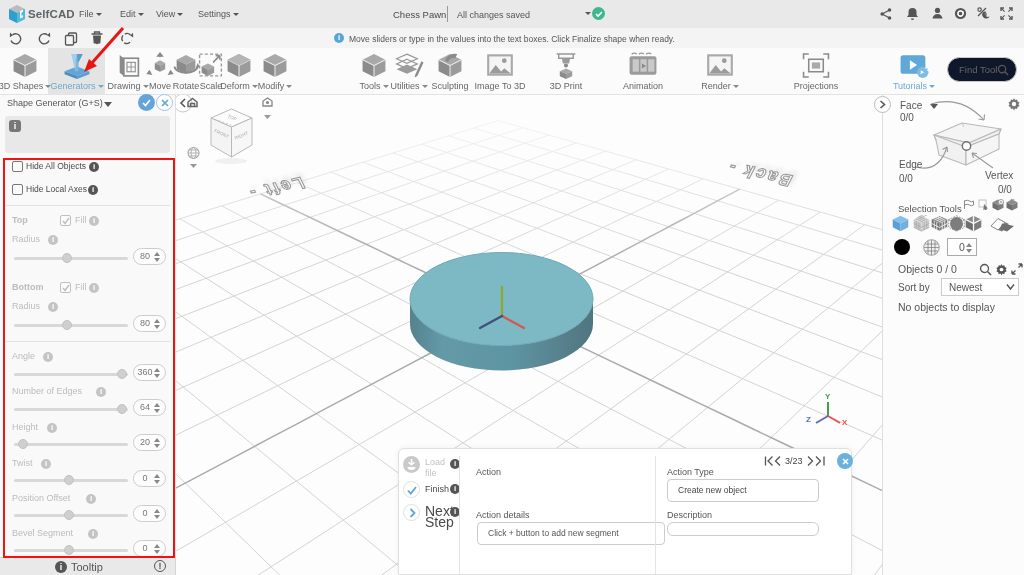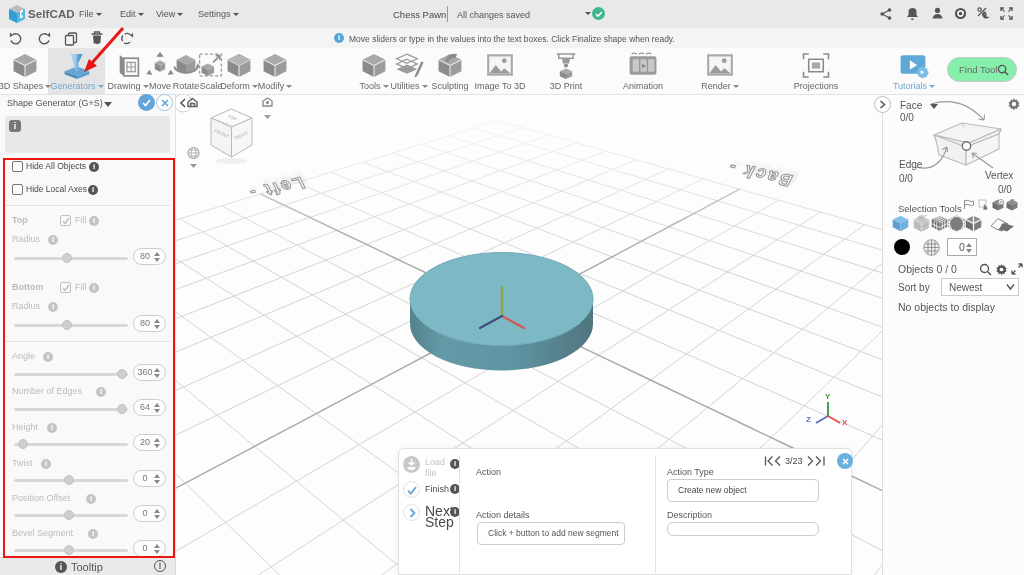--- a/index.html
+++ b/index.html
@@ -291,21 +291,21 @@
 <div class="tb" style="left:859px;width:110px">
         <span class="ic"><svg width="31" height="27" viewBox="0 0 30 26">
             <rect x="2" y="3" width="24" height="18" rx="2.5" fill="#5fa8d8"></rect>
             <path d="M11,8 l7,4.5 -7,4.5 z" fill="#fff"></path>
             <circle cx="23.5" cy="19.5" r="5.5" fill="#7dbde4"></circle>
             <path d="M21.5,17.5 l3.5,2 -3.5,2 z" fill="#fff"></path>
             <path d="M26,16 l1.5,-1.5 M27.8,17.8 l1.8,-0.6" stroke="#fff" stroke-width="1" fill="none"></path>
           </svg></span>
         <span class="lbl" style="color:#6fa8cf">Tutorials<span class="tcaret" style="border-top-color:#6fa8cf"></span></span>
       </div>
-<div class="abs" style="left:947px;top:9px;width:70px;height:25px;border:1px solid #c9c9c9;border-radius:13px;background:#86efac">
+<div class="abs" style="left:947px;top:9px;width:70px;height:25px;border:1px solid #c9c9c9;border-radius:13px;background:#0f172a">
         <span style="position:absolute;left:11px;top:6px;font-size:9.5px;color:#666">Find Tool</span>
         <svg style="position:absolute;right:7px;top:6px" width="12" height="12" viewBox="0 0 13 13">
           <circle cx="5.5" cy="5.5" r="4" fill="none" stroke="#555" stroke-width="1.4"></circle>
           <path d="M8.5,8.5 L12,12" stroke="#555" stroke-width="1.6"></path>
         </svg>
       </div>
     </div>
 
 <svg id="viewport" width="706" height="480" viewBox="0 0 706 480">
 <path d="M322.0,25.6 L332.0,28.4 L342.3,31.3 L352.7,34.3 L363.4,37.3 L374.3,40.4 L385.4,43.6 L396.8,46.8 L408.4,50.1 L420.3,53.5 L432.5,56.9 L444.9,60.5 L457.7,64.1 L470.7,67.8 L484.1,71.6 L497.8,75.5 L511.8,79.5 L526.1,83.5 L540.9,87.7 L556.0,92.0 L571.5,96.4 L587.4,100.9 L603.7,105.6 L620.5,110.3 L637.7,115.2 L655.4,120.2 L673.6,125.4 L692.3,130.7 L711.5,136.2 L731.3,141.8 L751.7,147.6 L772.7,153.6 L794.4,159.7 L816.7,166.0 L839.7,172.6 L863.5,179.3 L888.0,186.3 L913.4,193.5 L939.6,200.9 L966.7,208.6 M322.0,25.6 L312.3,28.6 L302.4,31.6 L292.2,34.8 L281.9,38.0 L271.2,41.2 L260.4,44.6 L249.3,48.0 L237.9,51.5 L226.2,55.1 L214.3,58.8 L202.0,62.6 L189.5,66.5 L176.7,70.4 L163.5,74.5 L150.0,78.7 L136.1,83.0 L121.8,87.4 L107.2,91.9 L92.2,96.5 L76.8,101.3 L60.9,106.2 L44.6,111.2 L27.8,116.4 L10.5,121.7 L-7.3,127.2 L-25.6,132.9 L-44.5,138.7 L-64.0,144.7 L-84.1,150.9 L-104.8,157.3 L-126.2,163.9 L-148.3,170.7 L-171.2,177.8 L-194.8,185.1 L-219.3,192.6 L-244.6,200.5 L-270.9,208.6 L-298.1,217.0 L-326.3,225.7 M298.0,33.0 L308.0,36.0 L318.3,39.1 L328.7,42.2 L339.4,45.4 L350.4,48.7 L361.6,52.0 L373.0,55.4 L384.7,58.9 L396.7,62.5 L408.9,66.2 L421.5,69.9 L434.3,73.8 L447.5,77.7 L461.0,81.8 L474.8,85.9 L489.0,90.1 L503.6,94.5 L518.5,99.0 L533.8,103.5 L549.5,108.2 L565.7,113.1 L582.3,118.0 L599.4,123.2 L616.9,128.4 L635.0,133.8 L653.5,139.4 L672.6,145.1 L692.3,151.0 L712.6,157.0 L733.5,163.3 L755.1,169.7 L777.4,176.4 L800.3,183.3 L824.1,190.4 L848.6,197.7 L873.9,205.3 L900.2,213.1 L927.3,221.3 L955.5,229.7 M346.8,32.6 L337.1,35.8 L327.2,39.0 L317.1,42.3 L306.7,45.7 L296.1,49.1 L285.2,52.7 L274.1,56.3 L262.7,60.0 L251.0,63.8 L239.0,67.7 L226.8,71.7 L214.2,75.8 L201.2,80.0 L188.0,84.3 L174.4,88.8 L160.4,93.3 L146.0,98.0 L131.3,102.8 L116.1,107.7 L100.5,112.8 L84.5,118.0 L67.9,123.4 L50.9,129.0 L33.4,134.7 L15.3,140.6 L-3.3,146.6 L-22.6,152.9 L-42.4,159.4 L-62.9,166.0 L-84.1,172.9 L-106.0,180.1 L-128.6,187.4 L-152.1,195.1 L-176.3,203.0 L-201.5,211.2 L-227.6,219.7 L-254.7,228.5 L-282.8,237.6 L-312.0,247.1 M272.6,40.8 L282.6,44.0 L292.9,47.2 L303.4,50.6 L314.1,53.9 L325.1,57.4 L336.3,61.0 L347.8,64.6 L359.5,68.3 L371.6,72.1 L383.9,76.0 L396.6,80.0 L409.5,84.1 L422.8,88.3 L436.4,92.6 L450.4,97.0 L464.7,101.6 L479.5,106.2 L494.6,111.0 L510.1,115.9 L526.1,120.9 L542.5,126.1 L559.3,131.4 L576.7,136.9 L594.6,142.6 L613.0,148.4 L631.9,154.4 L651.5,160.6 L671.6,166.9 L692.4,173.5 L713.9,180.3 L736.0,187.3 L758.9,194.5 L782.6,202.0 L807.0,209.7 L832.4,217.7 L858.6,226.0 L885.8,234.6 L913.9,243.5 L943.2,252.7 M372.9,40.0 L363.3,43.3 L353.4,46.7 L343.3,50.2 L332.9,53.8 L322.3,57.4 L311.5,61.2 L300.4,65.0 L289.0,68.9 L277.3,73.0 L265.3,77.1 L253.0,81.3 L240.3,85.7 L227.4,90.2 L214.0,94.8 L200.4,99.5 L186.3,104.3 L171.8,109.3 L157.0,114.4 L141.7,119.7 L125.9,125.1 L109.7,130.7 L92.9,136.5 L75.7,142.4 L57.9,148.6 L39.6,154.9 L20.6,161.4 L1.1,168.2 L-19.2,175.1 L-40.1,182.3 L-61.7,189.8 L-84.1,197.5 L-107.3,205.5 L-131.3,213.8 L-156.3,222.4 L-182.1,231.3 L-209.0,240.6 L-237.0,250.2 L-266.0,260.2 L-296.3,270.6 M245.7,49.1 L255.7,52.5 L266.0,55.9 L276.5,59.4 L287.2,63.0 L298.2,66.7 L309.5,70.5 L321.0,74.3 L332.8,78.3 L344.9,82.3 L357.3,86.5 L370.0,90.7 L383.0,95.1 L396.4,99.6 L410.2,104.2 L424.3,108.9 L438.7,113.8 L453.6,118.7 L468.9,123.9 L484.7,129.1 L500.8,134.5 L517.5,140.1 L534.6,145.9 L552.3,151.8 L570.5,157.9 L589.3,164.2 L608.6,170.6 L628.6,177.3 L649.2,184.2 L670.5,191.4 L692.5,198.7 L715.3,206.3 L738.8,214.2 L763.2,222.4 L788.4,230.9 L814.6,239.6 L841.8,248.7 L869.9,258.1 L899.2,267.9 L929.6,278.1 M400.4,47.8 L390.8,51.3 L381.0,54.9 L370.9,58.6 L360.6,62.4 L350.1,66.2 L339.3,70.2 L328.2,74.3 L316.8,78.4 L305.1,82.7 L293.1,87.1 L280.8,91.6 L268.1,96.2 L255.1,101.0 L241.8,105.9 L228.0,110.9 L213.9,116.1 L199.4,121.4 L184.4,126.9 L169.0,132.5 L153.1,138.3 L136.7,144.3 L119.8,150.5 L102.3,156.9 L84.3,163.5 L65.7,170.3 L46.4,177.4 L26.5,184.6 L5.9,192.2 L-15.4,200.0 L-37.5,208.1 L-60.4,216.4 L-84.1,225.1 L-108.8,234.2 L-134.4,243.5 L-161.0,253.3 L-188.7,263.4 L-217.6,274.0 L-247.6,285.0 L-279.0,296.5 M217.3,57.9 L227.3,61.5 L237.5,65.1 L248.0,68.8 L258.7,72.6 L269.7,76.6 L280.9,80.6 L292.5,84.7 L304.3,88.9 L316.4,93.2 L328.9,97.6 L341.6,102.2 L354.8,106.9 L368.2,111.6 L382.0,116.6 L396.3,121.6 L410.9,126.8 L425.9,132.2 L441.4,137.7 L457.3,143.4 L473.7,149.2 L490.6,155.2 L508.0,161.4 L526.0,167.8 L544.5,174.4 L563.6,181.2 L583.3,188.3 L603.7,195.5 L624.8,203.0 L646.6,210.8 L669.2,218.8 L692.6,227.2 L716.8,235.8 L742.0,244.7 L768.0,254.0 L795.1,263.7 L823.2,273.7 L852.5,284.1 L882.9,294.9 L914.7,306.2 M429.4,56.1 L419.9,59.8 L410.2,63.6 L400.2,67.5 L390.0,71.5 L379.5,75.5 L368.7,79.7 L357.7,84.1 L346.3,88.5 L334.7,93.0 L322.7,97.7 L310.4,102.5 L297.8,107.4 L284.8,112.5 L271.4,117.7 L257.6,123.1 L243.4,128.6 L228.8,134.3 L213.8,140.2 L198.2,146.3 L182.2,152.5 L165.7,159.0 L148.6,165.6 L131.0,172.5 L112.7,179.6 L93.9,187.0 L74.3,194.6 L54.1,202.5 L33.2,210.7 L11.4,219.1 L-11.1,227.9 L-34.5,237.1 L-58.8,246.5 L-84.1,256.4 L-110.4,266.7 L-137.9,277.4 L-166.4,288.5 L-196.2,300.1 L-227.4,312.3 L-259.9,325.0 M187.1,67.2 L197.1,71.0 L207.2,74.9 L217.7,78.8 L228.4,82.9 L239.3,87.1 L250.5,91.3 L262.1,95.7 L273.9,100.2 L286.0,104.8 L298.5,109.6 L311.3,114.4 L324.5,119.4 L338.0,124.6 L351.9,129.9 L366.2,135.3 L380.9,140.9 L396.1,146.7 L411.7,152.6 L427.8,158.7 L444.4,165.0 L461.5,171.5 L479.2,178.3 L497.4,185.2 L516.2,192.4 L535.7,199.8 L555.8,207.4 L576.7,215.3 L598.2,223.5 L620.6,232.0 L643.7,240.8 L667.8,250.0 L692.7,259.5 L718.6,269.3 L745.6,279.6 L773.6,290.2 L802.8,301.3 L833.2,312.9 L864.9,324.9 L898.0,337.5 M460.1,64.8 L450.7,68.7 L441.1,72.7 L431.2,76.9 L421.1,81.1 L410.7,85.4 L400.0,89.9 L389.0,94.5 L377.7,99.2 L366.2,104.0 L354.2,109.0 L342.0,114.1 L329.4,119.4 L316.4,124.8 L303.0,130.4 L289.3,136.1 L275.1,142.1 L260.4,148.2 L245.3,154.5 L229.7,161.0 L213.6,167.7 L196.9,174.7 L179.7,181.9 L161.9,189.3 L143.5,197.0 L124.4,205.0 L104.6,213.3 L84.1,221.8 L62.8,230.7 L40.6,240.0 L17.6,249.6 L-6.3,259.6 L-31.2,270.0 L-57.1,280.8 L-84.1,292.1 L-112.4,303.9 L-141.8,316.2 L-172.7,329.1 L-204.9,342.6 L-238.7,356.7 M155.1,77.1 L164.9,81.1 L175.0,85.2 L185.4,89.5 L196.0,93.8 L206.9,98.3 L218.1,102.8 L229.6,107.5 L241.4,112.3 L253.5,117.3 L266.0,122.3 L278.8,127.6 L292.0,132.9 L305.5,138.5 L319.5,144.2 L333.8,150.0 L348.6,156.1 L363.9,162.3 L379.6,168.7 L395.9,175.3 L412.7,182.2 L430.0,189.2 L447.9,196.5 L466.4,204.1 L485.5,211.9 L505.3,220.0 L525.8,228.3 L547.1,237.0 L569.1,246.0 L592.0,255.3 L615.8,265.0 L640.4,275.1 L666.1,285.6 L692.8,296.5 L720.7,307.8 L749.7,319.7 L780.0,332.0 L811.6,344.9 L844.7,358.4 L879.3,372.5 M492.6,74.0 L483.3,78.2 L473.8,82.4 L464.1,86.8 L454.1,91.3 L443.8,95.9 L433.2,100.7 L422.4,105.6 L411.2,110.6 L399.7,115.7 L387.9,121.1 L375.7,126.5 L363.2,132.2 L350.3,138.0 L336.9,144.0 L323.2,150.1 L309.0,156.5 L294.4,163.1 L279.2,169.9 L263.6,176.9 L247.4,184.2 L230.7,191.7 L213.4,199.5 L195.4,207.6 L176.8,215.9 L157.5,224.6 L137.5,233.6 L116.7,243.0 L95.1,252.7 L72.6,262.8 L49.1,273.3 L24.7,284.3 L-0.7,295.7 L-27.3,307.7 L-55.1,320.2 L-84.2,333.2 L-114.6,346.9 L-146.5,361.2 L-179.9,376.3 L-215.1,392.1 M120.9,87.6 L130.7,91.9 L140.7,96.3 L150.9,100.8 L161.5,105.5 L172.3,110.2 L183.4,115.1 L194.8,120.1 L206.5,125.3 L218.6,130.6 L231.0,136.1 L243.8,141.7 L257.0,147.5 L270.5,153.4 L284.5,159.6 L298.9,165.9 L313.7,172.5 L329.1,179.2 L344.9,186.2 L361.3,193.4 L378.2,200.8 L395.7,208.5 L413.7,216.4 L432.5,224.7 L451.9,233.2 L472.0,242.1 L492.9,251.3 L514.6,260.8 L537.1,270.7 L560.5,281.0 L584.9,291.7 L610.2,302.9 L636.6,314.5 L664.2,326.6 L693.0,339.3 L723.1,352.5 L754.5,366.4 L787.5,380.9 L822.0,396.1 L858.3,412.0 M527.1,83.8 L518.0,88.2 L508.7,92.7 L499.1,97.4 L489.2,102.2 L479.1,107.1 L468.7,112.2 L458.0,117.4 L447.0,122.8 L435.6,128.3 L423.9,134.0 L411.9,139.8 L399.4,145.9 L386.6,152.1 L373.4,158.6 L359.7,165.2 L345.6,172.1 L331.0,179.2 L315.9,186.5 L300.3,194.1 L284.1,202.0 L267.3,210.1 L249.9,218.6 L231.9,227.4 L213.2,236.5 L193.7,246.0 L173.5,255.8 L152.4,266.0 L130.5,276.7 L107.6,287.8 L83.8,299.4 L58.9,311.5 L32.8,324.2 L5.6,337.4 L-22.9,351.3 L-52.8,365.9 L-84.2,381.1 L-117.2,397.2 L-151.9,414.1 L-188.5,431.9 M45.6,110.9 L55.0,115.8 L64.7,120.8 L74.6,126.0 L84.8,131.3 L95.3,136.8 L106.1,142.5 L117.3,148.3 L128.8,154.3 L140.6,160.4 L152.8,166.8 L165.4,173.4 L178.3,180.1 L191.7,187.1 L205.6,194.4 L219.9,201.8 L234.7,209.6 L250.1,217.6 L265.9,225.8 L282.4,234.4 L299.4,243.3 L317.1,252.5 L335.5,262.1 L354.6,272.1 L374.4,282.4 L395.1,293.2 L416.6,304.4 L439.0,316.1 L462.4,328.3 L486.8,341.1 L512.3,354.4 L539.0,368.3 L567.0,382.9 L596.3,398.2 L627.0,414.2 L659.4,431.1 L693.4,448.9 L729.2,467.6 L767.1,487.3 L807.0,508.2 M602.7,105.3 L594.1,110.3 L585.2,115.4 L576.1,120.7 L566.7,126.2 L557.1,131.8 L547.1,137.6 L536.8,143.6 L526.2,149.8 L515.3,156.1 L504.0,162.7 L492.4,169.5 L480.3,176.5 L467.9,183.7 L455.0,191.2 L441.7,199.0 L427.8,207.1 L413.5,215.4 L398.7,224.1 L383.2,233.0 L367.2,242.4 L350.5,252.1 L333.2,262.2 L315.2,272.7 L296.4,283.6 L276.8,295.0 L256.3,307.0 L234.9,319.4 L212.6,332.4 L189.1,346.1 L164.6,360.3 L138.9,375.3 L111.8,391.1 L83.4,407.6 L53.4,425.1 L21.8,443.5 L-11.6,462.9 L-46.9,483.5 L-84.2,505.3 L-123.9,528.4 M3.9,123.8 L13.0,129.0 L22.5,134.4 L32.1,140.0 L42.1,145.8 L52.4,151.7 L63.0,157.8 L73.9,164.0 L85.2,170.5 L96.8,177.2 L108.8,184.1 L121.1,191.2 L134.0,198.6 L147.2,206.2 L160.9,214.1 L175.1,222.2 L189.8,230.7 L205.0,239.4 L220.8,248.5 L237.2,258.0 L254.2,267.7 L271.9,277.9 L290.3,288.5 L309.5,299.5 L329.4,311.0 L350.2,323.0 L372.0,335.5 L394.7,348.6 L418.4,362.2 L443.3,376.5 L469.3,391.5 L496.6,407.2 L525.3,423.7 L555.5,441.1 L587.3,459.4 L620.8,478.7 L656.2,499.0 L693.6,520.6 L733.3,543.4 L775.4,567.6 M644.3,117.1 L636.0,122.4 L627.4,127.9 L618.6,133.6 L609.6,139.5 L600.2,145.5 L590.6,151.7 L580.6,158.2 L570.4,164.8 L559.8,171.6 L548.8,178.7 L537.4,186.1 L525.7,193.7 L513.5,201.5 L500.9,209.6 L487.9,218.1 L474.3,226.8 L460.3,235.9 L445.6,245.4 L430.4,255.2 L414.6,265.4 L398.1,276.0 L381.0,287.1 L363.1,298.7 L344.4,310.8 L324.8,323.4 L304.4,336.6 L282.9,350.5 L260.5,365.0 L236.9,380.2 L212.2,396.2 L186.1,413.0 L158.6,430.7 L129.7,449.5 L99.1,469.2 L66.7,490.2 L32.3,512.3 L-4.1,535.9 L-42.9,561.0 L-84.3,587.7 M-40.9,137.6 L-32.1,143.3 L-23.0,149.1 L-13.6,155.1 L-3.9,161.3 L6.0,167.7 L16.3,174.3 L26.9,181.1 L37.9,188.1 L49.2,195.4 L60.9,202.9 L73.0,210.6 L85.6,218.7 L98.6,227.0 L112.0,235.6 L126.0,244.6 L140.4,253.8 L155.5,263.5 L171.1,273.5 L187.3,283.9 L204.2,294.7 L221.8,306.0 L240.2,317.8 L259.3,330.0 L279.3,342.9 L300.2,356.3 L322.1,370.3 L345.0,385.0 L369.0,400.3 L394.2,416.5 L420.7,433.5 L448.6,451.4 L478.0,470.2 L509.0,490.1 L541.8,511.1 L576.5,533.4 L613.3,556.9 L652.4,582.0 L694.0,608.7 L738.3,637.1 M688.7,129.7 L680.8,135.4 L672.7,141.3 L664.3,147.4 L655.6,153.7 L646.6,160.2 L637.4,166.9 L627.8,173.8 L618.0,181.0 L607.8,188.4 L597.2,196.1 L586.2,204.0 L574.9,212.3 L563.1,220.8 L550.9,229.6 L538.2,238.8 L525.0,248.4 L511.3,258.3 L497.0,268.7 L482.2,279.5 L466.7,290.7 L450.5,302.4 L433.6,314.7 L416.0,327.5 L397.5,340.9 L378.1,354.9 L357.8,369.6 L336.5,385.1 L314.1,401.4 L290.5,418.5 L265.7,436.5 L239.4,455.5 L211.7,475.7 L182.3,497.0 L151.1,519.6 L118.0,543.6 L82.8,569.1 L45.2,596.4 L5.0,625.5 L-38.1,656.8 M-89.2,152.5 L-80.7,158.6 L-72.0,164.9 L-63.0,171.4 L-53.8,178.1 L-44.2,185.1 L-34.3,192.2 L-24.1,199.6 L-13.5,207.3 L-2.6,215.2 L8.7,223.4 L20.5,231.9 L32.6,240.7 L45.3,249.8 L58.4,259.3 L72.0,269.1 L86.1,279.4 L100.8,290.0 L116.1,301.1 L132.1,312.6 L148.7,324.7 L166.1,337.3 L184.3,350.4 L203.3,364.1 L223.1,378.5 L244.0,393.6 L265.9,409.4 L288.8,426.1 L313.0,443.5 L338.4,462.0 L365.3,481.4 L393.6,501.9 L423.6,523.6 L455.4,546.6 L489.1,571.0 L524.9,596.9 L563.1,624.6 L603.9,654.1 L647.6,685.7 L694.3,719.6 M736.4,143.2 L728.9,149.4 L721.2,155.7 L713.3,162.3 L705.1,169.1 L696.6,176.1 L687.9,183.3 L678.8,190.8 L669.4,198.5 L659.7,206.6 L649.7,214.9 L639.2,223.5 L628.4,232.5 L617.1,241.8 L605.4,251.5 L593.2,261.5 L580.5,272.0 L567.3,282.9 L553.6,294.3 L539.2,306.2 L524.2,318.6 L508.4,331.6 L492.0,345.2 L474.8,359.5 L456.7,374.4 L437.7,390.1 L417.7,406.6 L396.7,424.0 L374.5,442.3 L351.1,461.7 L326.3,482.2 L300.0,503.9 L272.2,526.9 L242.6,551.4 L211.0,577.5 L177.3,605.3 L141.3,635.1 L102.7,667.0 L61.2,701.3 L16.4,738.3 M-141.3,168.6 L-133.4,175.2 L-125.1,182.0 L-116.7,189.1 L-107.9,196.4 L-98.8,203.9 L-89.4,211.7 L-79.7,219.8 L-69.6,228.2 L-59.2,236.8 L-48.4,245.8 L-37.2,255.1 L-25.5,264.8 L-13.4,274.9 L-0.8,285.4 L12.3,296.2 L26.0,307.6 L40.2,319.4 L55.1,331.8 L70.6,344.7 L86.8,358.1 L103.8,372.2 L121.5,387.0 L140.2,402.5 L159.8,418.8 L180.4,435.9 L202.0,453.9 L224.9,472.9 L249.0,492.9 L274.5,514.1 L301.4,536.5 L330.1,560.3 L360.5,585.6 L392.8,612.4 L427.4,641.1 L464.3,671.8 L503.8,704.6 L546.3,739.9 L592.0,777.9 L641.4,819.0 M787.5,157.8 L780.6,164.4 L773.5,171.2 L766.2,178.3 L758.5,185.6 L750.7,193.2 L742.5,201.0 L734.1,209.1 L725.3,217.6 L716.2,226.3 L706.8,235.4 L697.0,244.8 L686.8,254.6 L676.2,264.8 L665.1,275.4 L653.6,286.5 L641.6,298.0 L629.1,310.0 L616.0,322.6 L602.3,335.8 L587.9,349.6 L572.9,364.1 L557.1,379.2 L540.5,395.2 L523.0,412.0 L504.6,429.6 L485.2,448.3 L464.7,468.0 L443.0,488.9 L420.0,511.0 L395.6,534.4 L369.6,559.4 L341.9,586.0 L312.3,614.4 L280.7,644.8 L246.7,677.5 L210.2,712.6 L170.7,750.5 L128.1,791.5 L81.8,836.0 M-197.8,186.0 L-190.5,193.2 L-182.9,200.6 L-175.0,208.3 L-166.8,216.3 L-158.4,224.5 L-149.6,233.1 L-140.6,241.9 L-131.1,251.1 L-121.4,260.6 L-111.2,270.5 L-100.7,280.8 L-89.7,291.5 L-78.3,302.6 L-66.4,314.3 L-53.9,326.4 L-41.0,339.0 L-27.4,352.3 L-13.2,366.1 L1.6,380.6 L17.2,395.7 L33.5,411.7 L50.6,428.4 L68.7,446.0 L87.7,464.6 L107.8,484.1 L129.0,504.8 L151.4,526.7 L175.2,549.9 L200.4,574.5 L227.2,600.6 L255.8,628.5 L286.3,658.3 L319.0,690.2 L354.1,724.4 L391.8,761.2 L432.5,800.9 L476.5,843.8 L524.2,890.4 L576.3,941.1 M842.6,173.4 L836.4,180.6 L830.0,188.0 L823.3,195.6 L816.4,203.5 L809.2,211.7 L801.8,220.3 L794.1,229.1 L786.1,238.3 L777.8,247.8 L769.2,257.7 L760.2,268.1 L750.8,278.8 L741.0,290.0 L730.8,301.7 L720.2,313.9 L709.1,326.7 L697.4,340.1 L685.2,354.1 L672.4,368.7 L659.0,384.1 L644.9,400.3 L630.0,417.4 L614.4,435.4 L597.8,454.3 L580.4,474.4 L561.9,495.6 L542.2,518.1 L521.4,542.1 L499.2,567.5 L475.6,594.7 L450.3,623.7 L423.2,654.8 L394.1,688.2 L362.7,724.2 L328.9,763.0 L292.3,805.0 L252.4,850.7 L209.0,900.6 L161.4,955.2 M-259.3,205.0 L-252.6,212.8 L-245.8,220.9 L-238.7,229.3 L-231.3,238.0 L-223.6,247.1 L-215.7,256.4 L-207.4,266.2 L-198.9,276.3 L-190.0,286.8 L-180.7,297.8 L-171.0,309.2 L-160.9,321.1 L-150.4,333.5 L-139.4,346.5 L-128.0,360.0 L-115.9,374.2 L-103.3,389.1 L-90.1,404.7 L-76.3,421.1 L-61.7,438.3 L-46.3,456.4 L-30.1,475.6 L-13.0,495.7 L5.0,517.1 L24.2,539.7 L44.5,563.7 L66.1,589.1 L89.0,616.3 L113.6,645.2 L139.8,676.2 L167.9,709.3 L198.0,745.0 L230.5,783.4 L265.7,824.8 L303.7,869.8 L345.1,918.7 L390.3,972.0 L439.8,1030.5 L494.3,1094.8 M902.2,190.3 L896.7,198.1 L891.1,206.1 L885.3,214.4 L879.2,223.0 L873.0,231.9 L866.4,241.2 L859.7,250.9 L852.6,260.9 L845.3,271.4 L837.6,282.3 L829.6,293.6 L821.3,305.5 L812.6,317.9 L803.5,330.8 L794.0,344.4 L784.0,358.6 L773.6,373.5 L762.6,389.1 L751.0,405.6 L738.8,422.9 L726.0,441.2 L712.5,460.5 L698.1,480.9 L682.9,502.5 L666.8,525.5 L649.7,549.9 L631.5,575.8 L612.0,603.6 L591.2,633.2 L568.9,665.0 L544.9,699.2 L519.0,736.0 L491.1,775.8 L460.8,818.9 L427.8,865.9 L391.8,917.1 L352.3,973.3 L308.9,1035.2 L260.8,1103.8 M-326.3,225.7 L-320.6,234.2 L-314.6,243.1 L-308.5,252.4 L-302.1,261.9 L-295.4,271.9 L-288.5,282.2 L-281.3,293.0 L-273.8,304.2 L-266.0,315.9 L-257.8,328.1 L-249.3,340.8 L-240.4,354.1 L-231.1,368.0 L-221.4,382.6 L-211.2,397.9 L-200.5,413.9 L-189.2,430.8 L-177.3,448.5 L-164.8,467.2 L-151.7,486.9 L-137.7,507.7 L-123.0,529.8 L-107.4,553.1 L-90.8,578.0 L-73.1,604.4 L-54.3,632.5 L-34.2,662.6 L-12.7,694.7 L10.4,729.3 L35.2,766.4 L62.1,806.6 L91.1,850.0 L122.6,897.1 L156.9,948.4 L194.5,1004.6 L235.7,1066.3 L281.2,1134.4 L331.7,1209.9 L388.1,1294.2 M966.7,208.6 L962.2,217.0 L957.5,225.8 L952.7,234.8 L947.7,244.2 L942.5,254.0 L937.1,264.1 L931.4,274.7 L925.6,285.8 L919.4,297.3 L913.0,309.3 L906.3,321.9 L899.3,335.0 L892.0,348.7 L884.3,363.2 L876.2,378.3 L867.8,394.2 L858.9,410.9 L849.5,428.5 L839.6,447.1 L829.1,466.8 L818.0,487.6 L806.3,509.6 L793.8,533.0 L780.6,557.8 L766.4,584.3 L751.3,612.6 L735.2,642.9 L717.9,675.4 L699.2,710.4 L679.1,748.1 L657.4,788.9 L633.8,833.2 L608.1,881.4 L580.0,934.2 L549.1,992.1 L515.1,1055.9 L477.3,1126.7 L435.3,1205.6 L388.1,1294.2" fill="none" stroke="#d4d4d4" stroke-width="1"></path>
@@ -620,21 +620,21 @@
 <span class="info" style="position:absolute;left:51px;top:35px">i</span>
 <div class="abs" style="left:4px;top:55px;width:17px;height:17px;border-radius:50%;background:#fff;border:1px solid #e0e0e0"></div>
 <svg class="abs" style="left:10px;top:59px" width="7" height="10" viewBox="0 0 7 10">
         <path d="M1.5,1 L5.5,5 L1.5,9" stroke="#64a4d8" stroke-width="1.8" fill="none"></path>
       </svg>
 <div class="abs" style="left:26px;top:57px;font-size:14px;color:#4a4a4a;line-height:11px">Next<br>Step</div>
 <span class="info" style="position:absolute;left:51px;top:58px">i</span>
 <div class="abs" style="left:60px;top:7px;width:1px;height:118px;background:#e3e3e3"></div>
 <div class="abs" style="left:77px;top:18px;font-size:9px;color:#555">Action</div>
 <div class="abs" style="left:77px;top:61px;font-size:9px;color:#555">Action details</div>
-<div class="tin" style="left:78px;top:73px;width:148px;height:23px;line-height:21px">Click + button to add new segment</div>
+<div class="tin" style="left:78px;top:73px;width:188px;height:23px;line-height:21px">Click + button to add new segment</div>
 <div class="abs" style="left:256px;top:7px;width:1px;height:118px;background:#e3e3e3"></div>
 <div class="abs" style="left:268px;top:18px;font-size:9px;color:#555">Action Type</div>
 <div class="tin" style="left:268px;top:30px;width:152px;height:23px;line-height:21px;color:#444">Create new object</div>
 <div class="abs" style="left:268px;top:61px;font-size:9px;color:#555">Description</div>
 <div class="tin" style="left:268px;top:73px;width:152px;height:14px;border-radius:6px"></div>
 <svg class="abs" style="left:365px;top:6px" width="62" height="12" viewBox="0 0 62 12">
 <g stroke="#555" stroke-width="1.3" fill="none">
 <path d="M1.5,1.5 V10.5 M8.5,1.5 L4,6 L8.5,10.5"></path>
 <path d="M16,1.5 L11.5,6 L16,10.5"></path>
 <path d="M44,1.5 L48.5,6 L44,10.5"></path>

